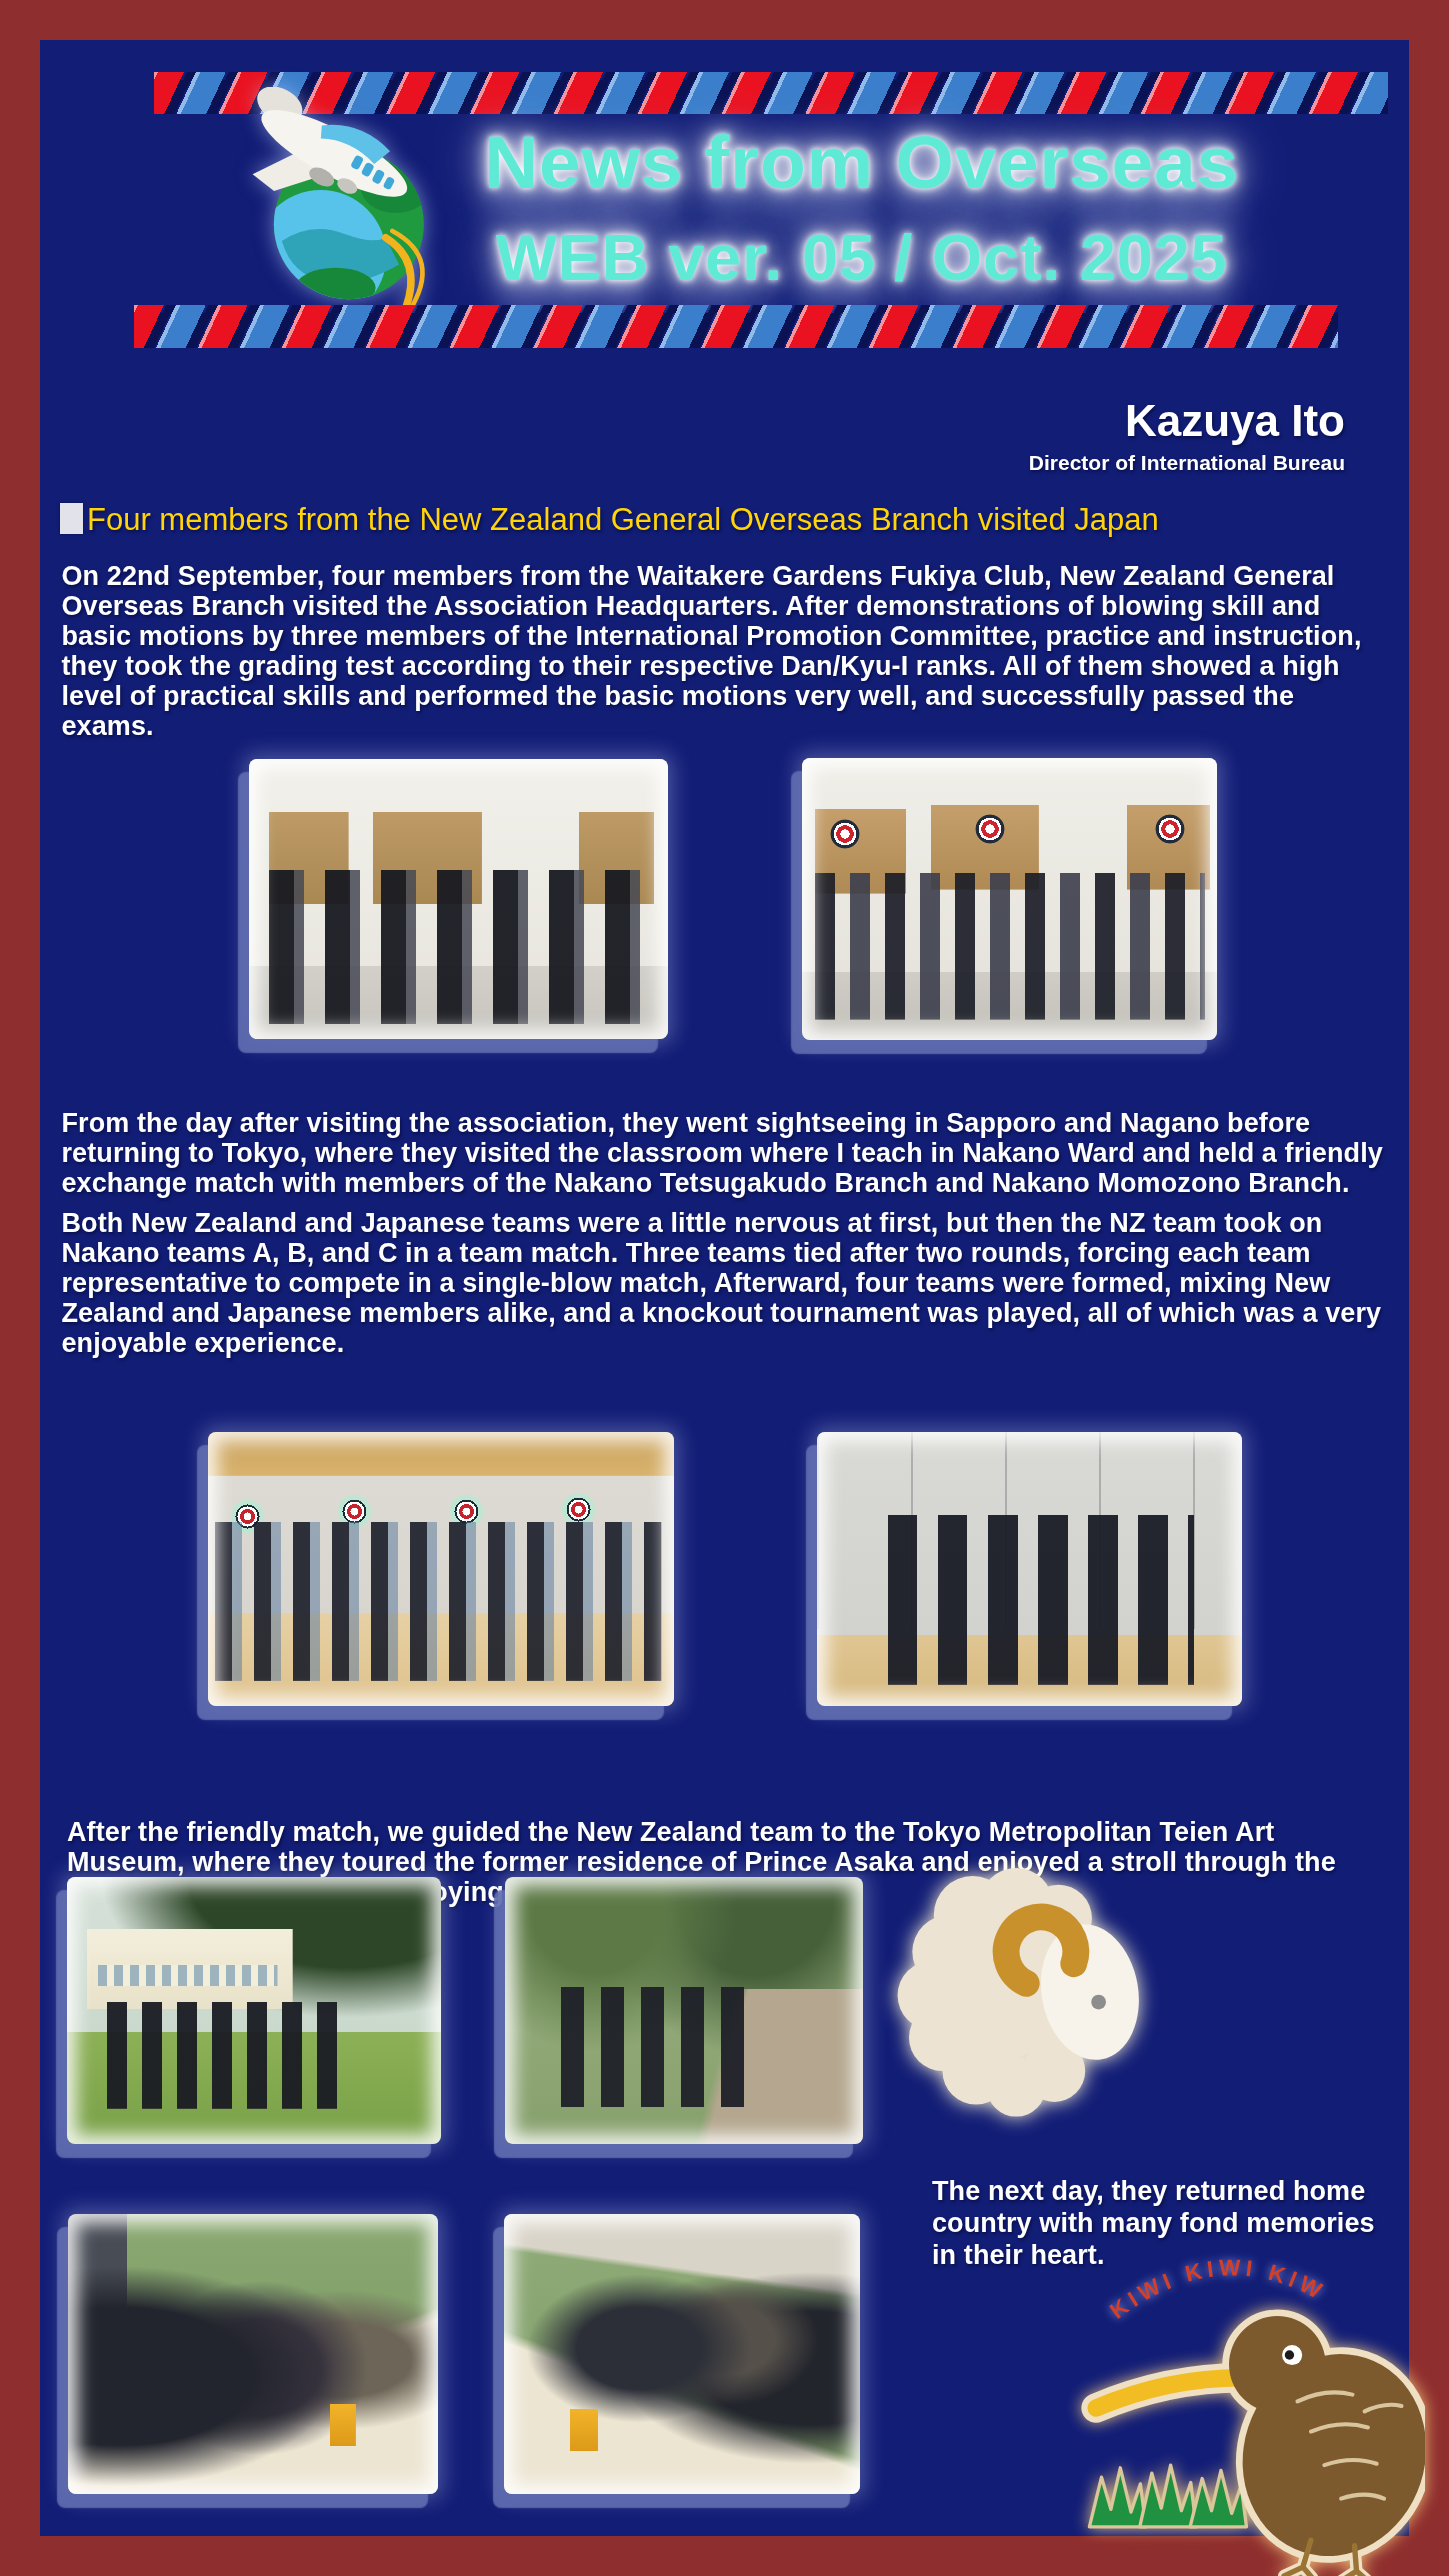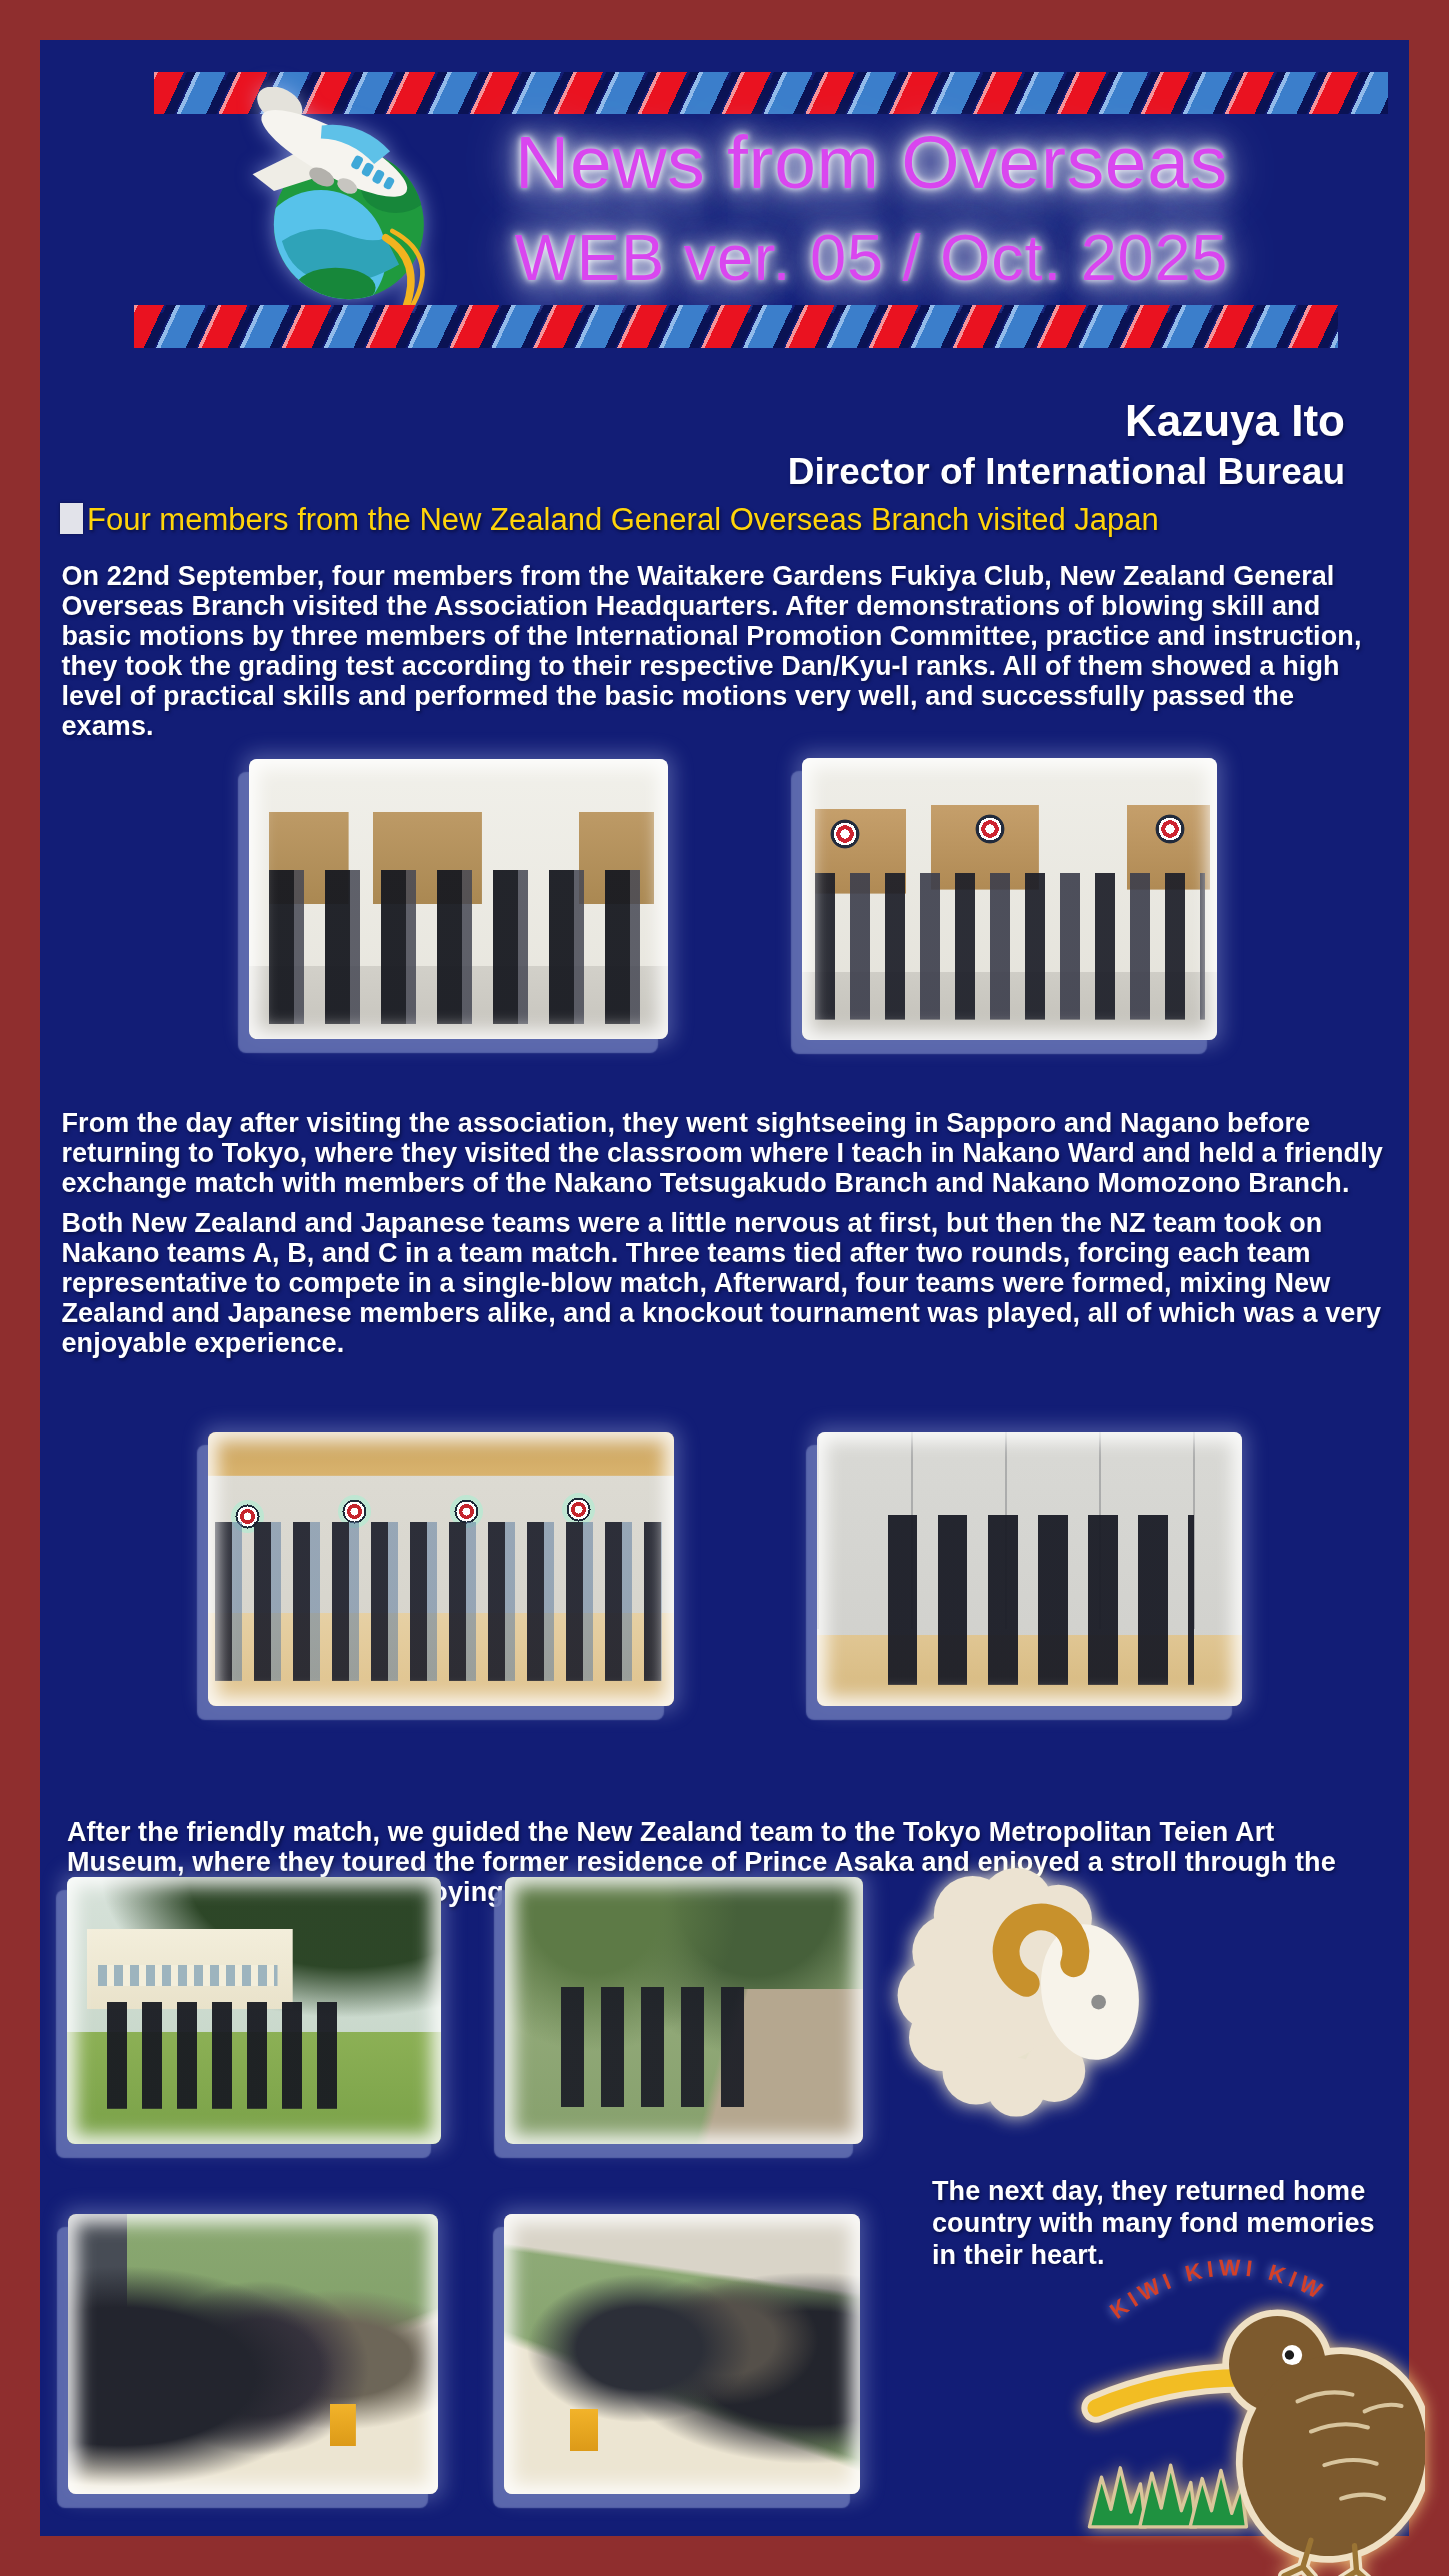--- a/index.html
+++ b/index.html
@@ -21,32 +21,32 @@
       repeating-linear-gradient(115deg,
         #0a1254 0 27px, rgba(0,0,0,0) 27px 38px,
         #0a1254 38px 65px, rgba(0,0,0,0) 65px 76px);
     background-position:0 0,0 0,6.7px 8px;}
   .stripes-top{left:114px;top:32px;width:1234px;height:42px;}
   .stripes-bottom{left:94px;top:265px;width:1204px;height:43px;}
 
   .logo{position:absolute;left:195px;top:47px;width:221px;height:231px;
         filter:drop-shadow(0 0 9.4px rgba(190,205,255,.55));}
 
-  .title,.subtitle{position:absolute;left:402px;width:859px;text-align:center;
-    color:#d946ef;font-weight:400;letter-spacing:0.7px;
+  .title,.subtitle{position:absolute;left:392px;width:859px;text-align:center;
+    color:#5eead4;font-weight:700;letter-spacing:0.7px;
     text-shadow:0 0 6.7px #ffffff,0 0 16px #ffffff,0 0 31px rgba(255,255,255,.95),
                 0 0 54px rgba(190,202,255,.85),0 39px 27px rgba(140,155,220,.45);}
   .title{top:79px;font-size:75px;}
   .subtitle{top:180px;font-size:65px;}
 
   
   .byline{position:absolute;right:64px;top:356px;text-align:right;color:#fff;
           text-shadow:1.3px 2px 3.4px rgba(2,6,40,.6);}
   .byline-name{font-size:44px;font-weight:700;}
-  .byline-role{font-size:37px;font-weight:700;margin-top:5.4px;}
+  .byline-role{font-size:21px;font-weight:700;margin-top:5.4px;}
 
   
   .headline{position:absolute;left:20px;top:462px;white-space:nowrap;}
   .sq{display:inline-block;width:23px;height:31px;background:#e2e3ea;vertical-align:-4px;
       margin-right:4px;box-shadow:0 0 2.7px rgba(0,0,20,.5);}
   .headline-text{color:#ffd40a;font-size:31px;font-weight:400;
       text-shadow:1.3px 2px 3.4px rgba(2,6,40,.65);}
 
   
   .body{position:absolute;margin:0;color:#ffffff;font-weight:700;font-size:27px;

